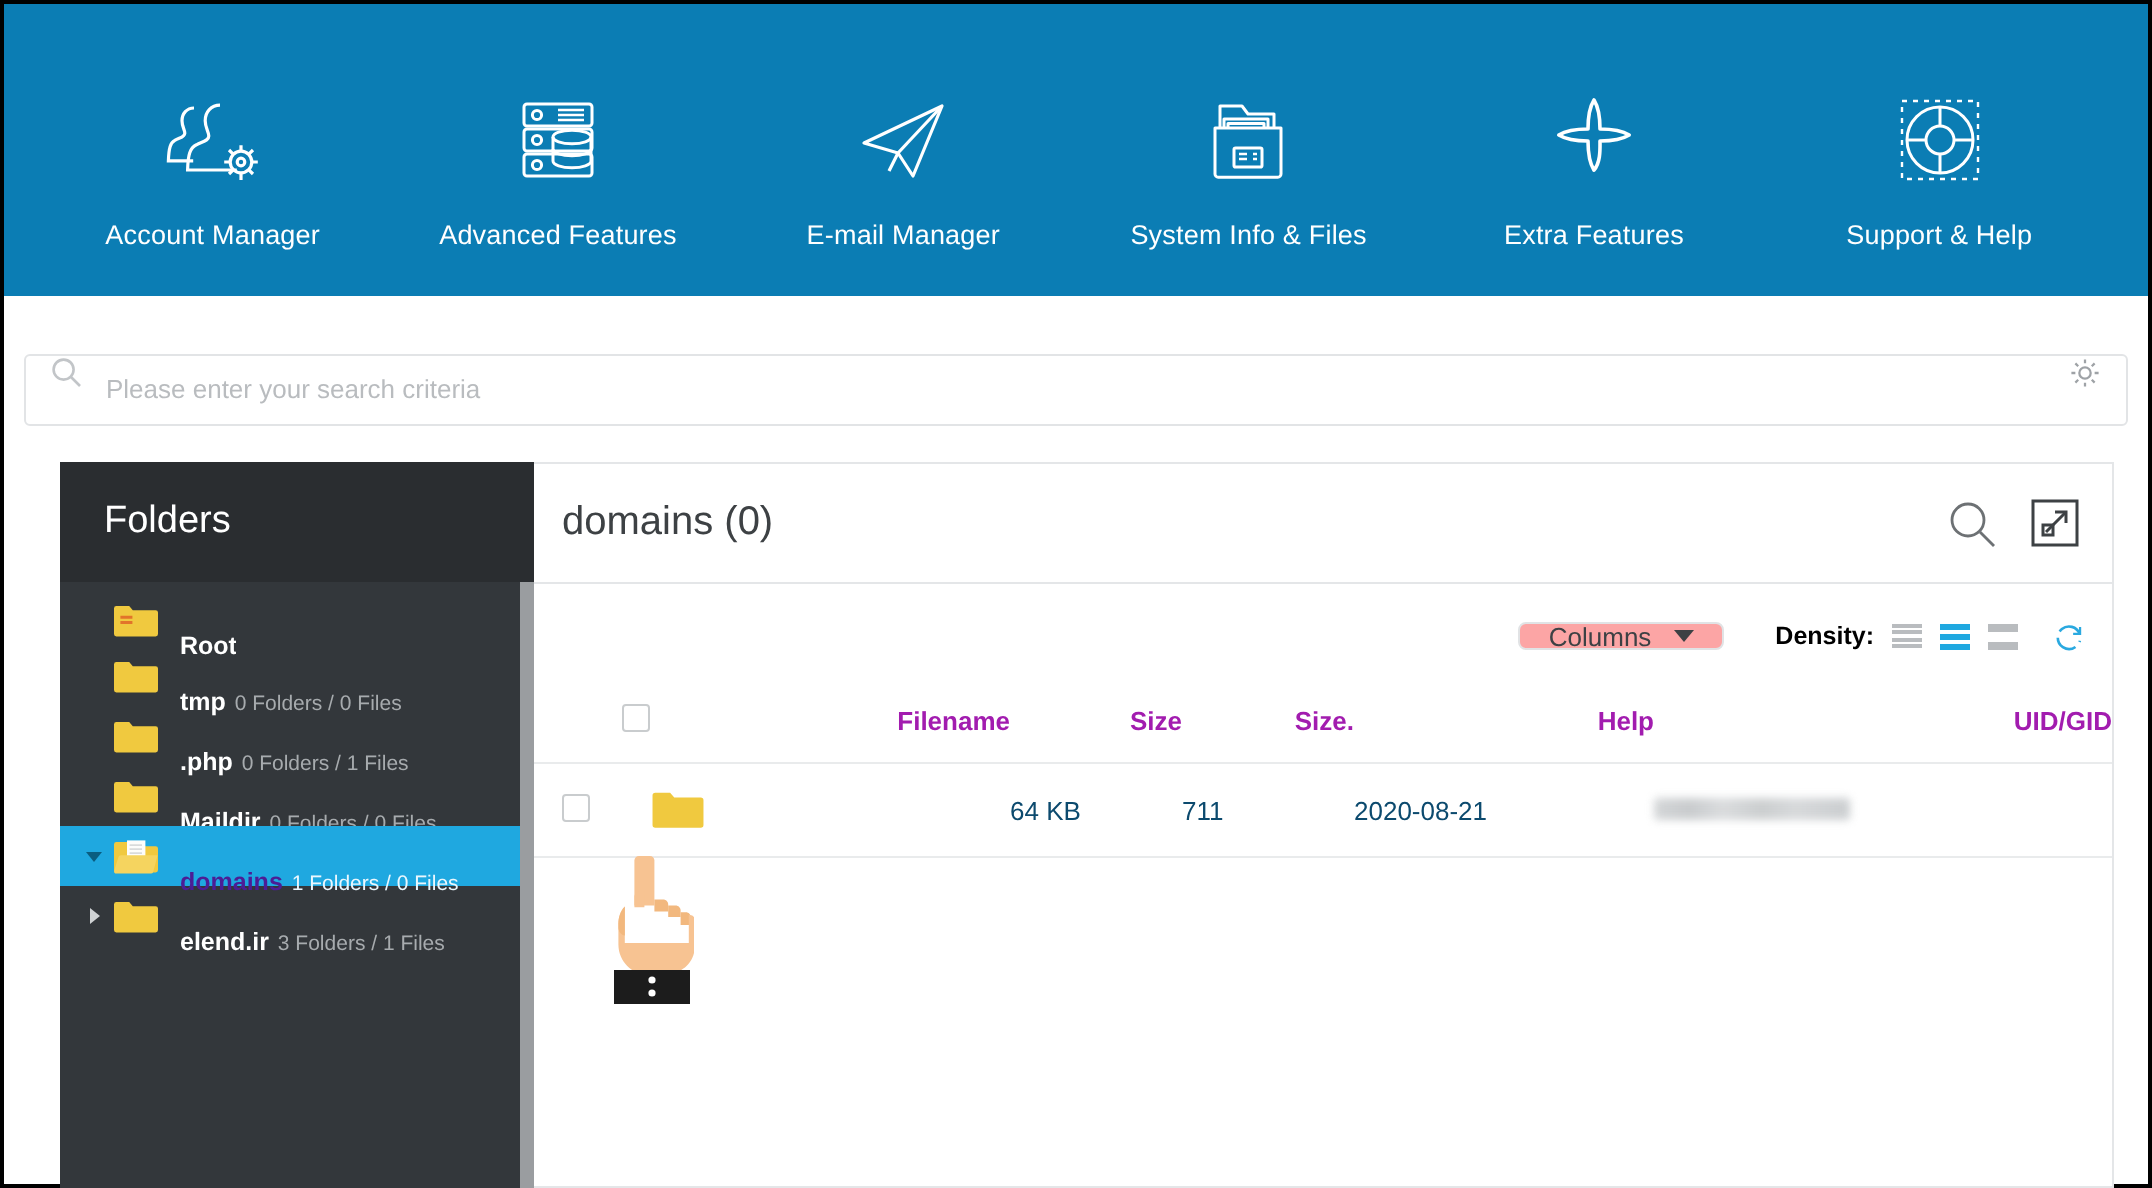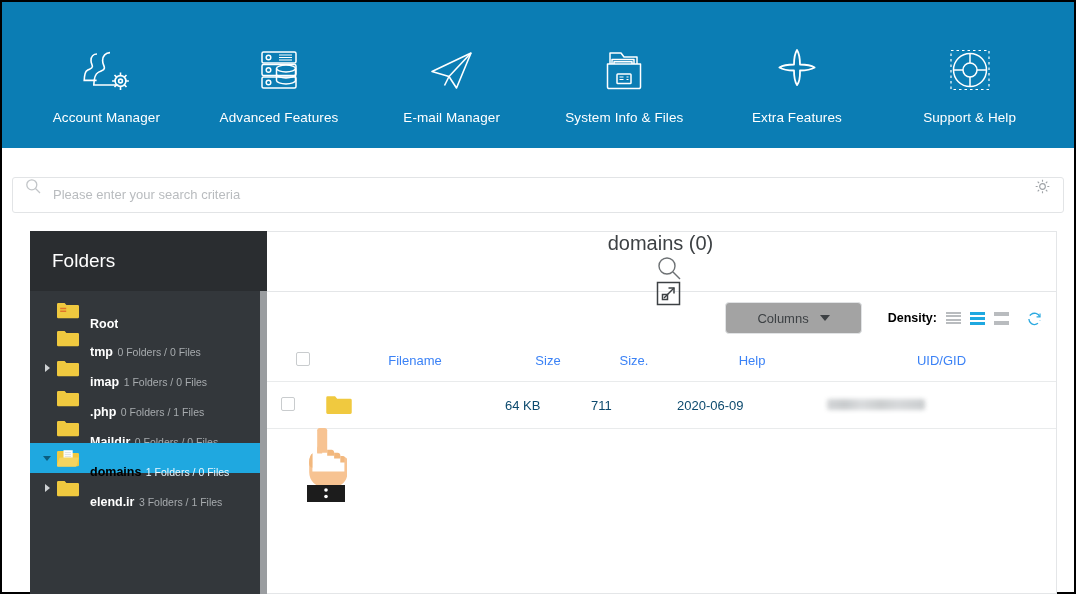--- a/index.html
+++ b/index.html
@@ -74,65 +74,65 @@
     border-top:4px solid transparent;border-bottom:4px solid transparent;
   }
   .caret-d{
     width:0;height:0;border-top:5px solid #0a5d80;
     border-left:4px solid transparent;border-right:4px solid transparent;
   }
   .fold-ic{flex:0 0 28px;display:flex;align-items:center;justify-content:center;}
   .sb-text{margin-left:8px;line-height:1.05;overflow:hidden;margin-top:26px;}
   .sb-name{color:#fff;font-size:12.5px;font-weight:bold;white-space:nowrap;}
   .sb-sub{color:#a7abae;font-size:10.5px;white-space:nowrap;margin-top:1px;}
-  .sb-row.selected .sb-name{color:#000000;text-align:right;}
+  .sb-row.selected .sb-name{color:#4c1d95;text-align:right;}
   .sb-row.selected .sb-sub{color:#eaf7fe;}
   .sb-row.single{height:26px;}
   .sb-scroll{
     position:absolute;right:0;top:60px;bottom:0;width:7px;background:#9a9da0;
   }
 
   
   .content{
     flex:1;background:#fff;border:1px solid #e4e6e8;border-left:0;
     box-sizing:border-box;position:relative;
   }
   .c-head{
     height:60px;border-bottom:1px solid #e4e6e8;display:flex;align-items:center;
-    padding:0 16px 0 14px;box-sizing:border-box;flex-direction:column;
+    padding:0 16px 0 14px;box-sizing:border-box;
   }
   .c-title{font-size:20px;color:#3d4144;font-weight:400;flex:1;}
   .c-head-ic{margin-left:16px;cursor:pointer;display:flex;align-items:center;}
 
   .c-tools{
     height:52px;display:flex;align-items:center;justify-content:flex-end;
     padding:0 14px 0 0;box-sizing:border-box;
   }
   .colbtn{
-    border:1px solid #e1e3e5;border-radius:4px;background:#a3a3a3;height:32px;
-    display:flex;align-items:center;padding:0 31px;cursor:pointer;
+    border:1px solid #e1e3e5;border-radius:4px;background:#fca5a5;height:14px;
+    display:flex;align-items:center;padding:0 14px;cursor:pointer;
     font-size:13px;color:#3d4144;box-sizing:border-box;
   }
   .colbtn .tri{
     width:0;height:0;border-top:6px solid #3d4144;border-left:5px solid transparent;
     border-right:5px solid transparent;margin-left:11px;
   }
   .density-lbl{margin-left:26px;font-size:12.5px;color:#000000;font-weight:bold;}
   .dbox{width:15px;height:13px;margin-left:9px;cursor:pointer;display:flex;
         flex-direction:column;justify-content:space-between;}
   .dbox i{display:block;background:#b9bcbf;width:100%;}
   .dbox.d1 i{height:2px;}
   .dbox.d2 i{height:3px;background:#1fa8e0;}
   .dbox.d3 i{height:4px;}
   .refresh{margin-left:18px;cursor:pointer;display:flex;align-items:center;}
 
   
   .tbl{width:100%;border-collapse:collapse;table-layout:fixed;}
   .tbl th{
-    text-align:center;font-size:13px;color:#3b82f6;font-weight:normal;
+    text-align:right;font-size:13px;color:#a21caf;font-weight:bold;
     padding:8px 0 12px 0;border-bottom:1px solid #e9ebec;
   }
   .tbl td{
     font-size:13px;color:#0c4a6e;padding:12px 0;border-bottom:1px solid #e9ebec;
     vertical-align:middle;
   }
   .ck{
     width:14px;height:14px;border:1px solid #c9ccce;border-radius:2px;
     display:inline-block;background:#fff;cursor:pointer;box-sizing:border-box;
   }
@@ -276,34 +276,20 @@
             <svg width="24" height="19" viewBox="0 0 24 19">
               <path d="M1 3.2A1.2 1.2 0 0 1 2.2 2h6.4l1.8 2.1h11.4A1.2 1.2 0 0 1 23 5.3V16a1.2 1.2 0 0 1-1.2 1.2H2.2A1.2 1.2 0 0 1 1 16V3.2Z" fill="#f0c93f"></path>
             </svg>
           </span>
           <span class="sb-text">
             <span class="sb-name">tmp</span>
             <span class="sb-sub">0 Folders / 0 Files</span>
           </span>
         </div>
 
-        <div class="sb-row">
-          <span class="caret">
-              <i class="caret-r"></i>
-            </span>
-          <span class="fold-ic">
-            <svg width="24" height="19" viewBox="0 0 24 19">
-              <path d="M1 3.2A1.2 1.2 0 0 1 2.2 2h6.4l1.8 2.1h11.4A1.2 1.2 0 0 1 23 5.3V16a1.2 1.2 0 0 1-1.2 1.2H2.2A1.2 1.2 0 0 1 1 16V3.2Z" fill="#f0c93f"></path>
-            </svg>
-          </span>
-          <span class="sb-text">
-            <span class="sb-name">imap</span>
-            <span class="sb-sub">1 Folders / 0 Files</span>
-          </span>
-        </div>
 
         <div class="sb-row">
           <span class="caret"></span>
           <span class="fold-ic">
             <svg width="24" height="19" viewBox="0 0 24 19">
               <path d="M1 3.2A1.2 1.2 0 0 1 2.2 2h6.4l1.8 2.1h11.4A1.2 1.2 0 0 1 23 5.3V16a1.2 1.2 0 0 1-1.2 1.2H2.2A1.2 1.2 0 0 1 1 16V3.2Z" fill="#f0c93f"></path>
             </svg>
           </span>
           <span class="sb-text">
             <span class="sb-name">.php</span>
@@ -431,21 +417,21 @@
             <td class="col-name">
               <span>
                 <svg width="28" height="22" viewBox="0 0 24 19" style="vertical-align:middle">
                   <path d="M1 3.2A1.2 1.2 0 0 1 2.2 2h6.4l1.8 2.1h11.4A1.2 1.2 0 0 1 23 5.3V16a1.2 1.2 0 0 1-1.2 1.2H2.2A1.2 1.2 0 0 1 1 16V3.2Z" fill="#f0c93f"></path>
                 </svg>
               </span>
               <span></span>
             </td>
             <td class="col-size">64 KB</td>
             <td class="col-perm">711</td>
-            <td class="col-date">2020-06-09</td>
+            <td class="col-date">2020-08-21</td>
             <td>
               <span class="redact"></span>
             </td>
           </tr>
         </tbody>
       </table>
 
       <div class="hand">
         <svg width="42" height="74" viewBox="0 0 42 74">
           <path d="M14.5 0h5.4c1.3 0 2.3 1 2.3 2.3v22.4h-10V2.3C12.2 1 13.2 0 14.5 0Z" fill="#f7c392"></path>

